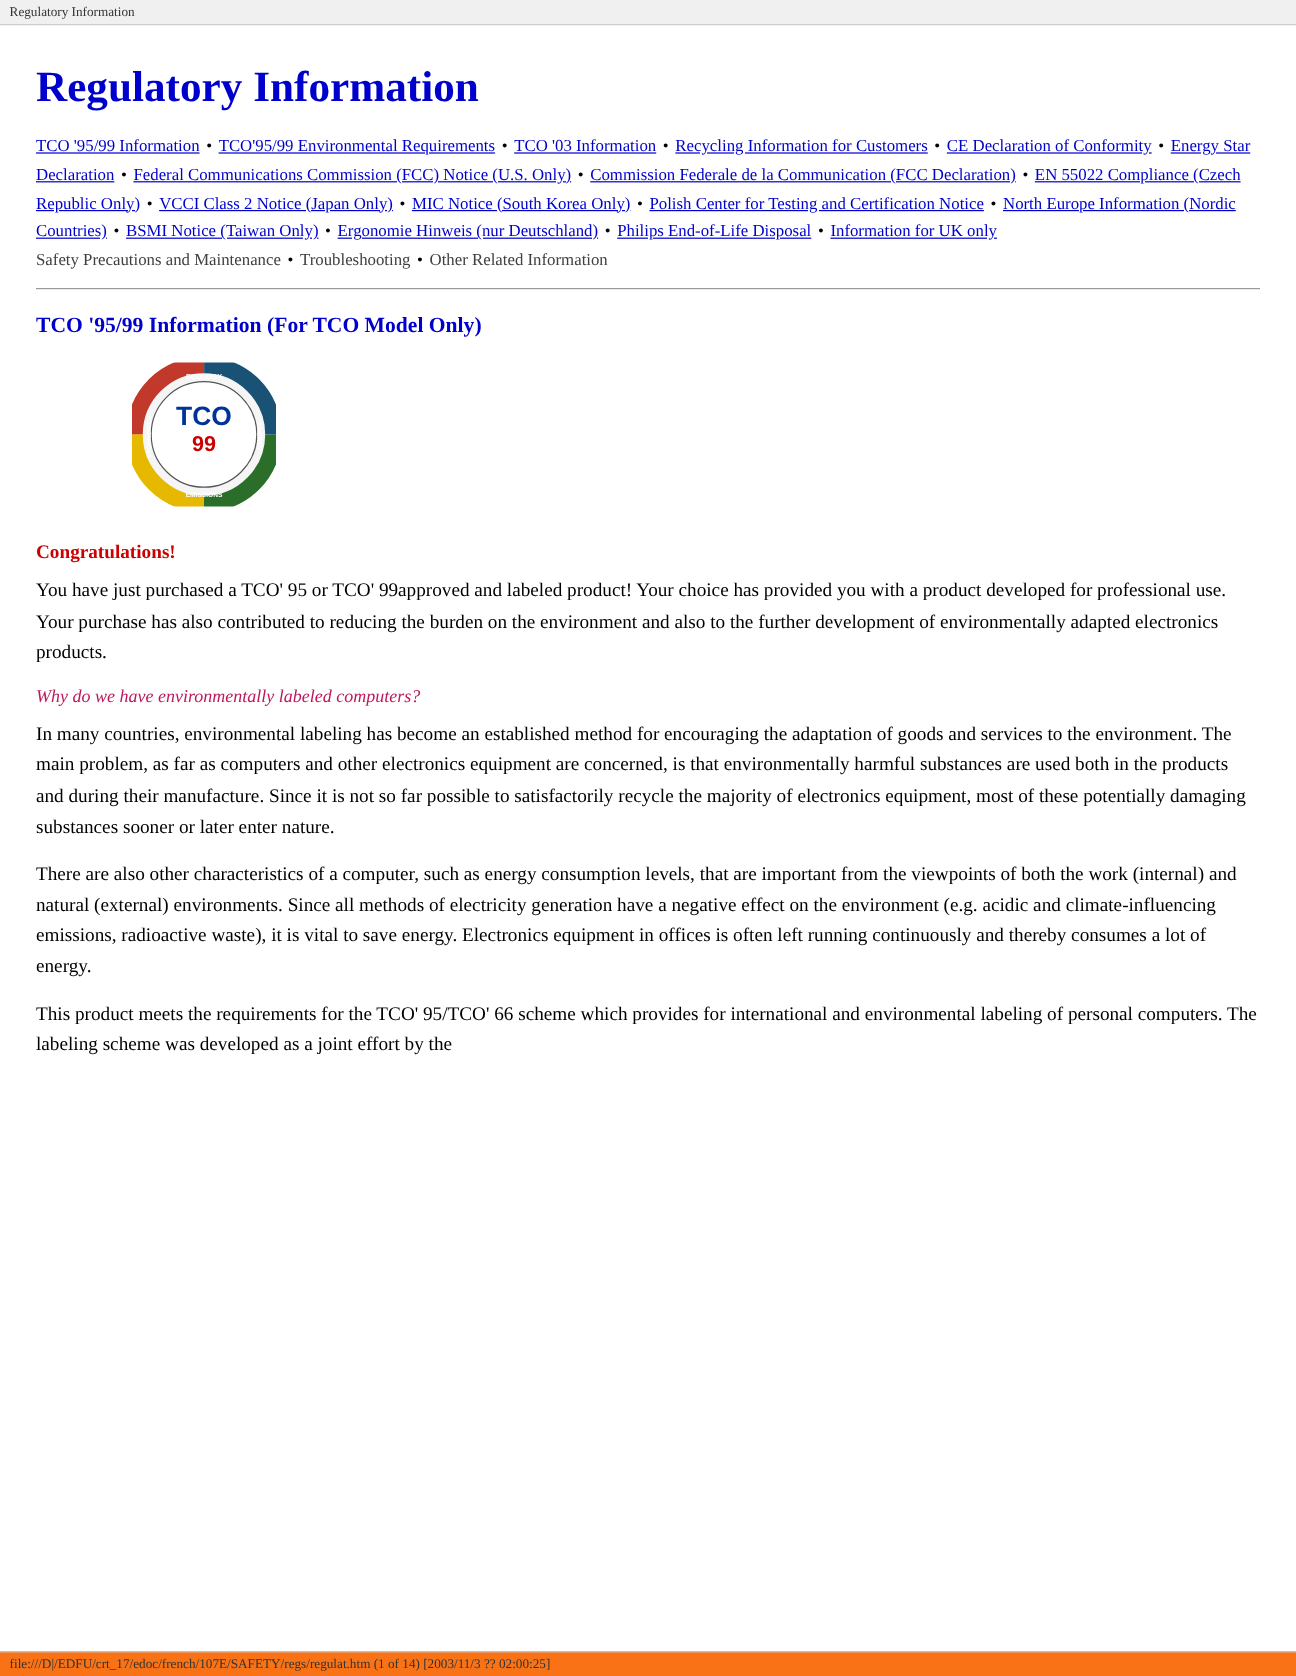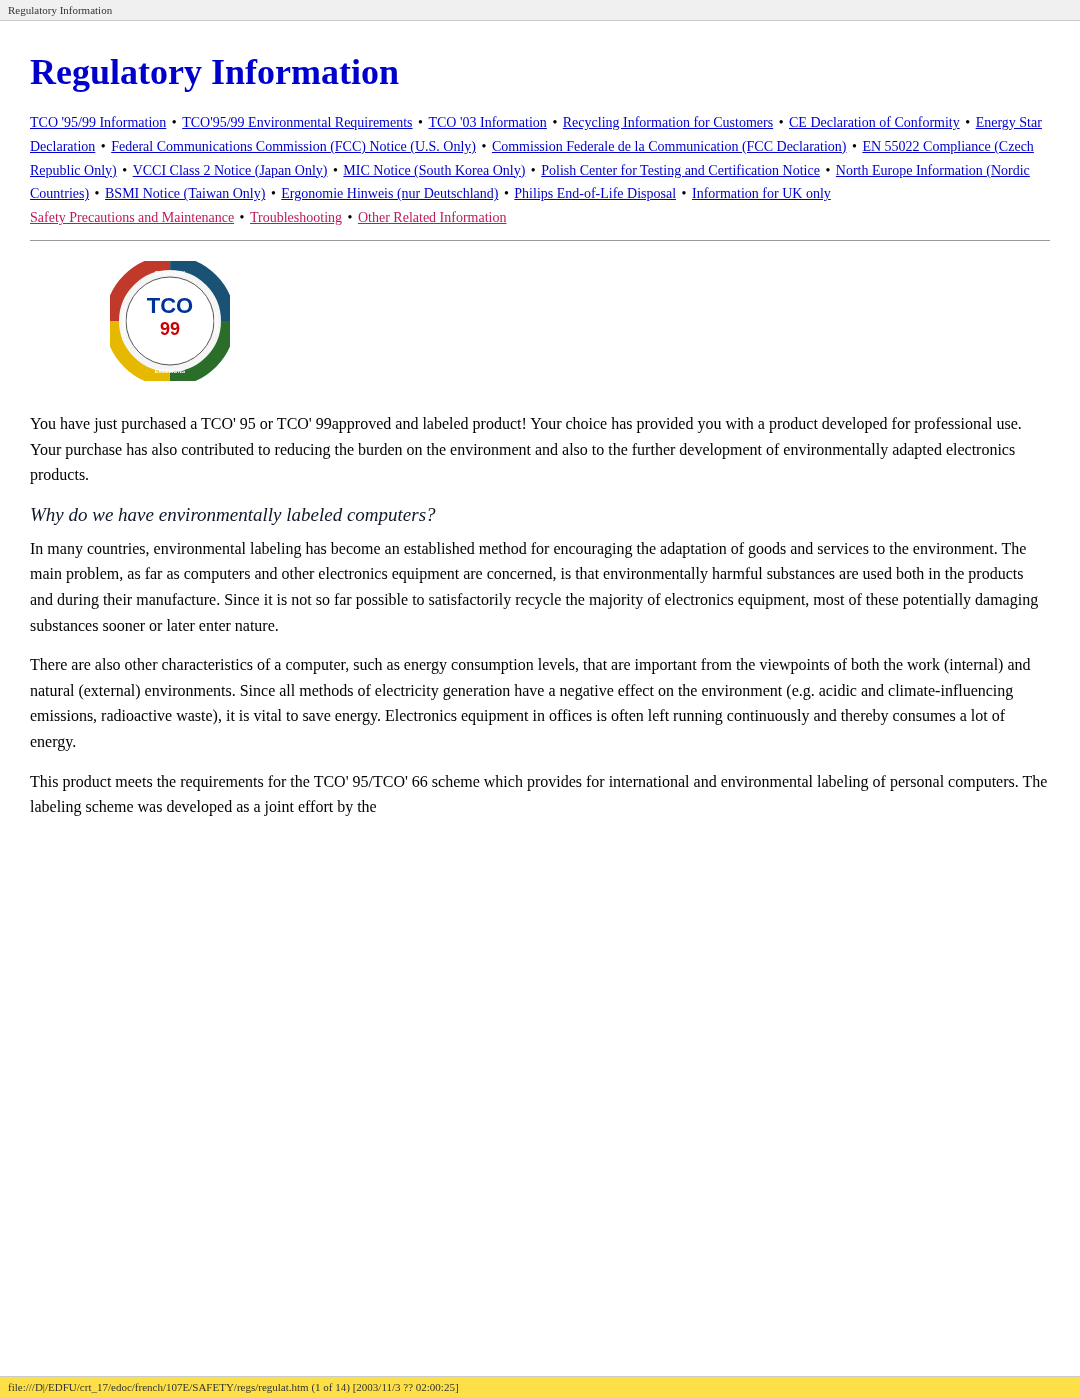--- a/index.html
+++ b/index.html
@@ -54,22 +54,21 @@
       margin: 0 2px;
     }
 
     .secondary-nav {
       line-height: 1.7;
       margin-bottom: 10px;
       font-size: 14px;
     }
 
     .secondary-nav a {
-      color: #be185d;
-      text-decoration: underline;
+      color: #404040;
       cursor: pointer;
     }
 
     hr.divider {
       border: none;
       border-top: 1px solid #999;
       margin: 10px 0 20px 0;
     }
 
     h2.section-title {
@@ -100,34 +99,34 @@
       margin-bottom: 10px;
     }
 
     p.body-text {
       font-size: 16px;
       line-height: 1.6;
       margin-bottom: 14px;
     }
 
     h3.subsection-italic {
-      font-size: 19px;
+      font-size: 15px;
       font-style: italic;
       font-weight: normal;
-      color: #0f172a;
+      color: #be185d;
       margin-bottom: 10px;
       margin-top: 16px;
     }
 
     .status-bar {
       position: fixed;
       bottom: 0;
       left: 0;
       width: 1080px;
-      background: #fde047;
+      background: #f97316;
       border-top: 1px solid #ccc;
       padding: 4px 8px;
       font-size: 11px;
       color: #333;
     }
   </style>
 </head>
 <body>
 
 <div class="tab-bar">
@@ -177,20 +176,21 @@
   <div class="secondary-nav">
     <a>Safety Precautions and Maintenance</a>
     <span class="nav-separator"> • </span>
     <a>Troubleshooting</a>
     <span class="nav-separator"> • </span>
     <a>Other Related Information</a>
   </div>
 
   <hr class="divider">
 
+  <h2 class="section-title">TCO '95/99 Information (For TCO Model Only)</h2>
 
   <div class="logo-container">
     <svg class="tco-logo" viewBox="0 0 120 120" xmlns="http://www.w3.org/2000/svg">
 
       <circle cx="60" cy="60" r="58" fill="#f5f5f5" stroke="#999" stroke-width="1"></circle>
 
       <circle cx="60" cy="60" r="58" fill="none" stroke="#2a6e2a" stroke-width="14" stroke-dasharray="91 274" stroke-dashoffset="0"></circle>
       <circle cx="60" cy="60" r="58" fill="none" stroke="#e6b800" stroke-width="14" stroke-dasharray="91 274" stroke-dashoffset="-91"></circle>
       <circle cx="60" cy="60" r="58" fill="none" stroke="#c0392b" stroke-width="14" stroke-dasharray="91 274" stroke-dashoffset="-182"></circle>
       <circle cx="60" cy="60" r="58" fill="none" stroke="#1a5276" stroke-width="14" stroke-dasharray="91 274" stroke-dashoffset="-273"></circle>
@@ -203,20 +203,21 @@
 
       <text x="60" y="74" text-anchor="middle" font-size="18" font-weight="bold" fill="#cc0000" font-family="Arial, sans-serif">99</text>
 
       <text x="60" y="14" text-anchor="middle" font-size="6" fill="#fff" font-family="Arial, sans-serif" font-weight="bold">ECOLOGY</text>
       <text x="104" y="62" text-anchor="middle" font-size="5.5" fill="#fff" font-family="Arial, sans-serif" font-weight="bold" transform="rotate(90,104,62)">ENERGY</text>
       <text x="60" y="112" text-anchor="middle" font-size="5.5" fill="#fff" font-family="Arial, sans-serif" font-weight="bold">EMISSIONS</text>
       <text x="16" y="62" text-anchor="middle" font-size="5" fill="#fff" font-family="Arial, sans-serif" font-weight="bold" transform="rotate(-90,16,62)">ERGONOMICS</text>
     </svg>
   </div>
 
+  <h3 class="congratulations">Congratulations!</h3>
 
   <p class="body-text">You have just purchased a TCO' 95 or TCO' 99approved and labeled product! Your choice has provided you with a product developed for professional use. Your purchase has also contributed to reducing the burden on the environment and also to the further development of environmentally adapted electronics products.</p>
 
   <h3 class="subsection-italic">Why do we have environmentally labeled computers?</h3>
 
   <p class="body-text">In many countries, environmental labeling has become an established method for encouraging the adaptation of goods and services to the environment. The main problem, as far as computers and other electronics equipment are concerned, is that environmentally harmful substances are used both in the products and during their manufacture. Since it is not so far possible to satisfactorily recycle the majority of electronics equipment, most of these potentially damaging substances sooner or later enter nature.</p>
 
   <p class="body-text">There are also other characteristics of a computer, such as energy consumption levels, that are important from the viewpoints of both the work (internal) and natural (external) environments. Since all methods of electricity generation have a negative effect on the environment (e.g. acidic and climate-influencing emissions, radioactive waste), it is vital to save energy. Electronics equipment in offices is often left running continuously and thereby consumes a lot of energy.</p>
 
 

